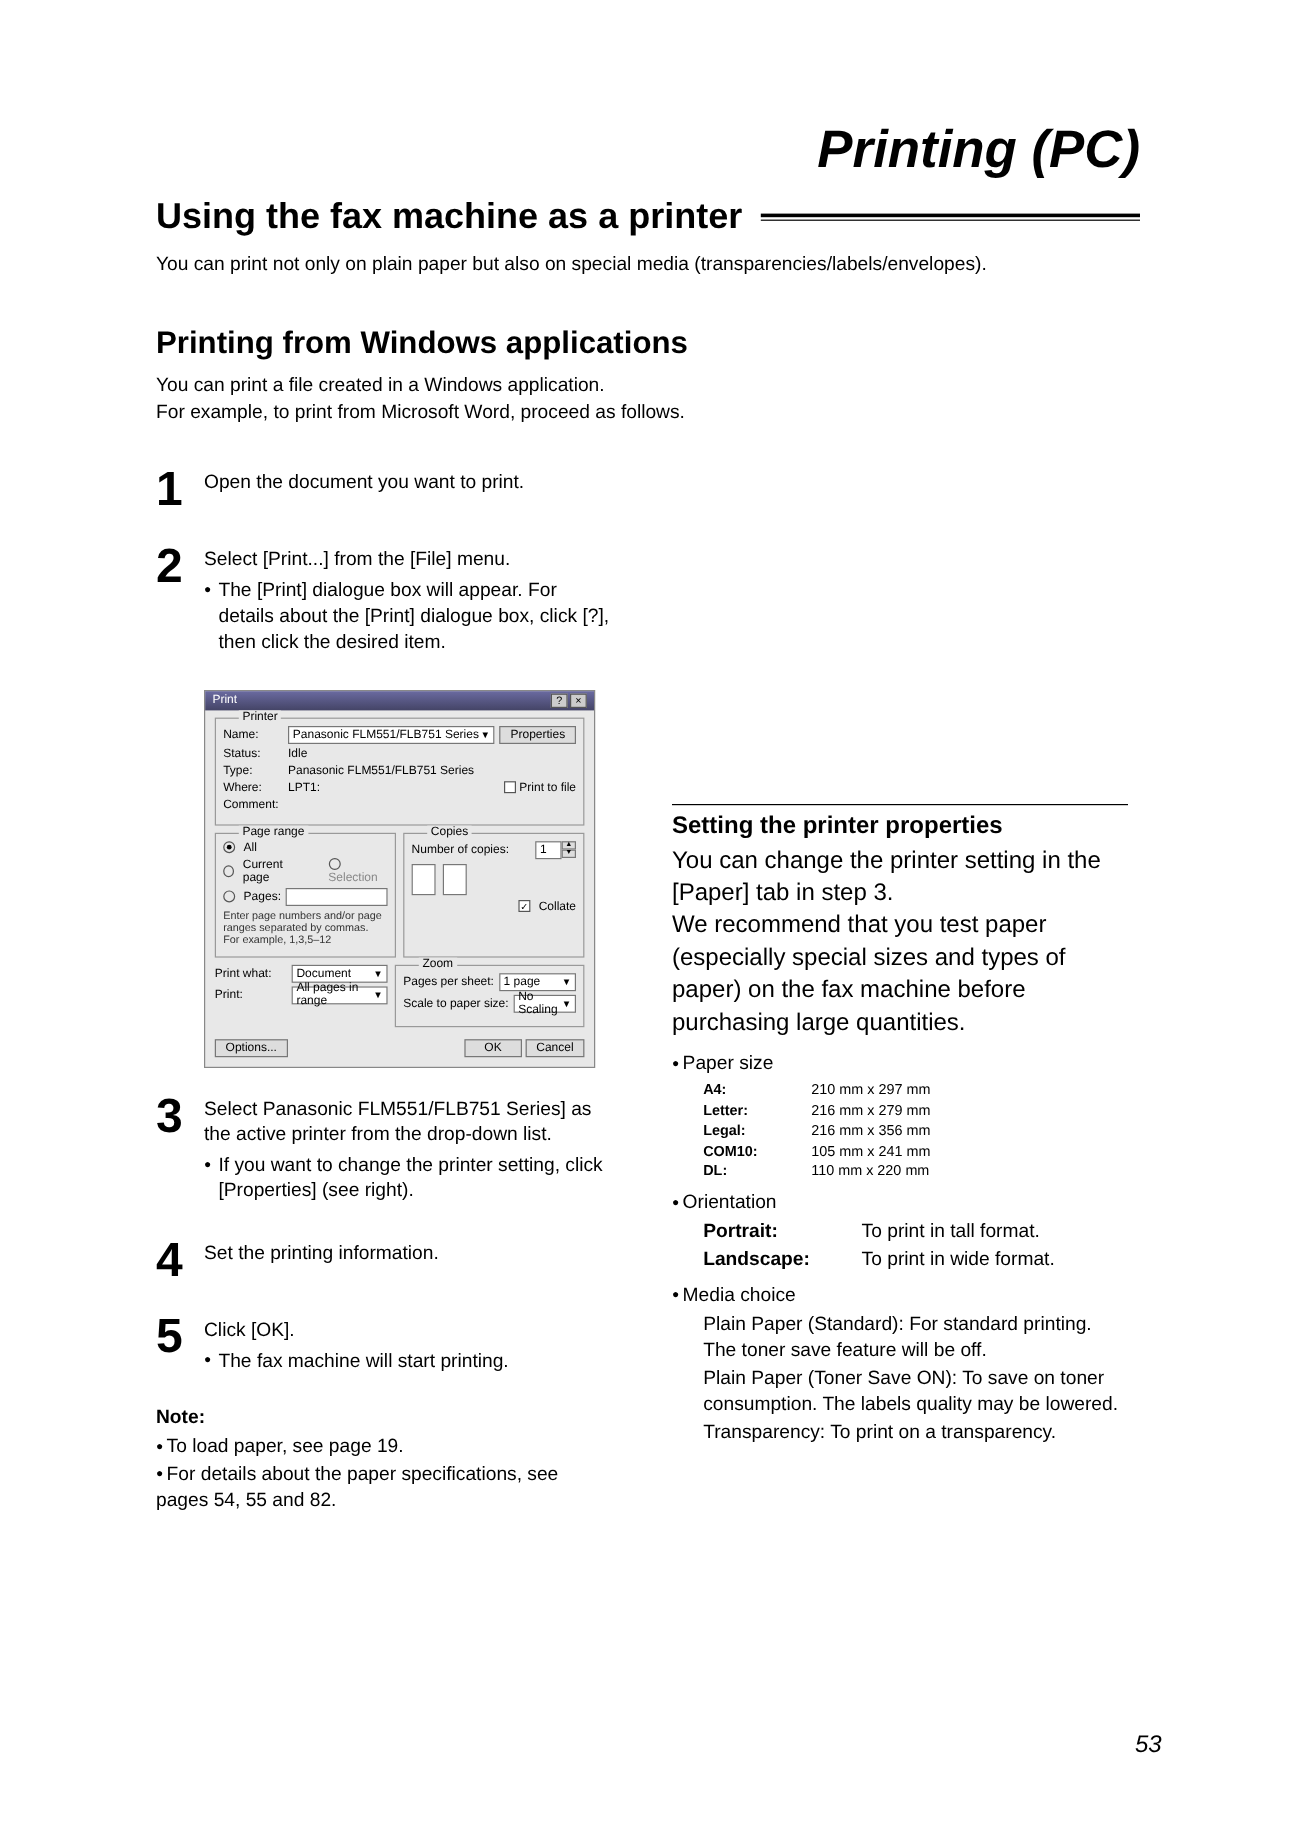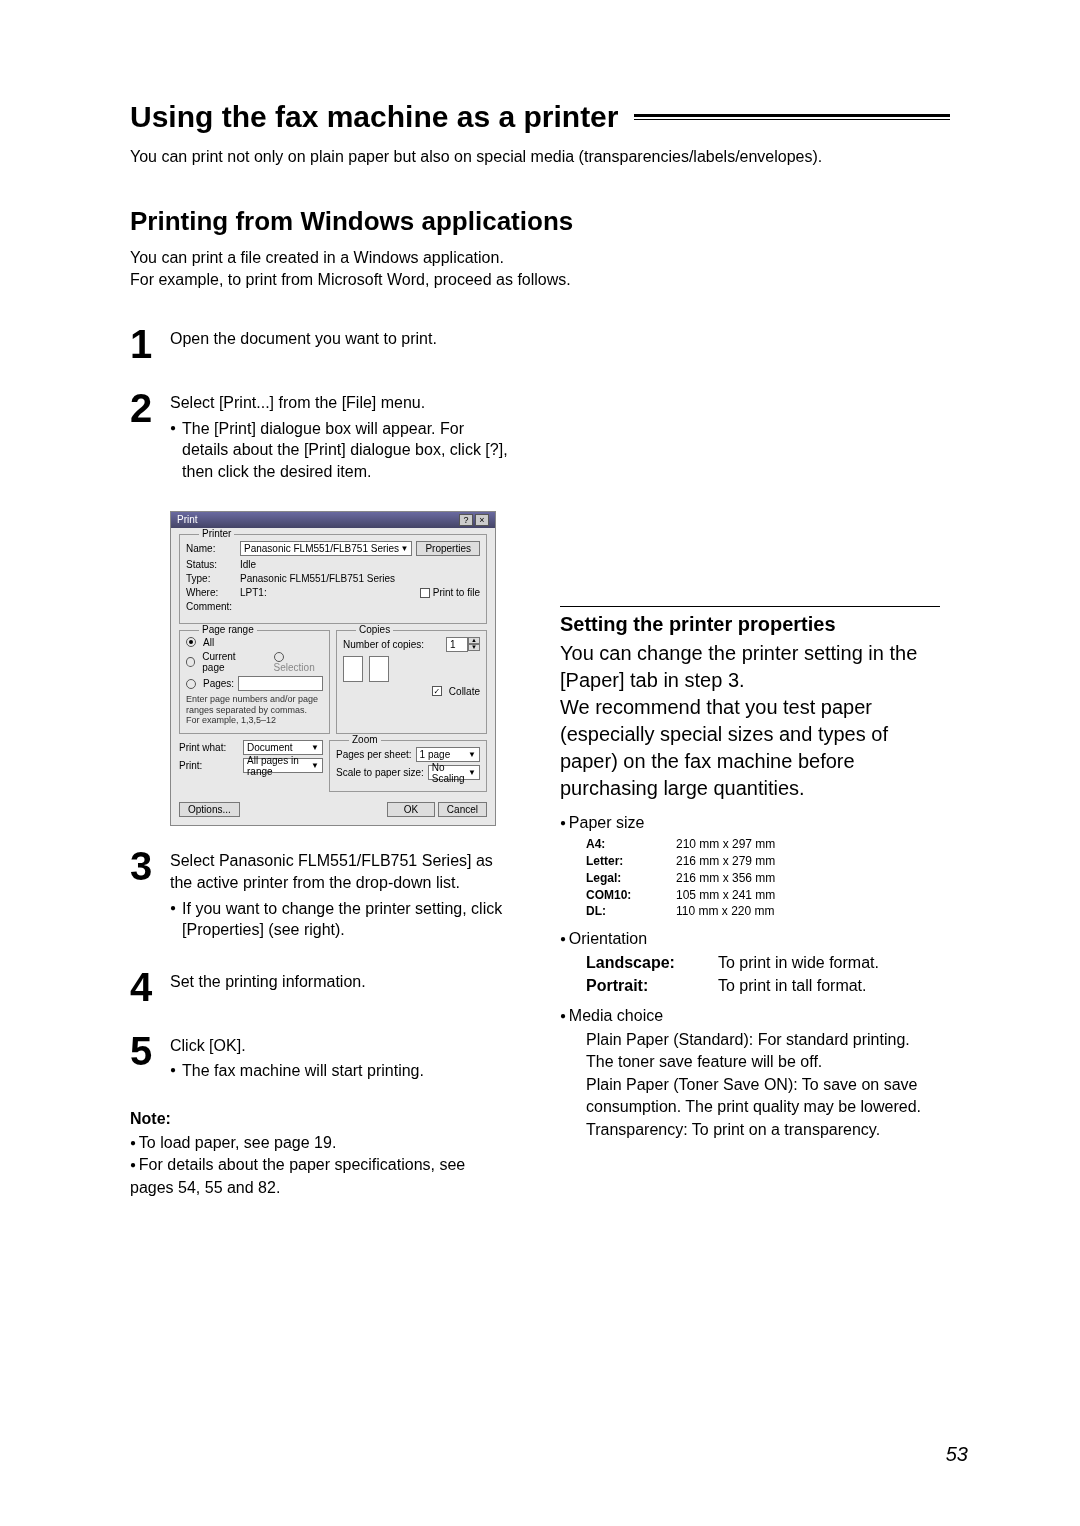--- a/index.html
+++ b/index.html
@@ -182,20 +182,21 @@
   .dlg-footer { display:flex; justify-content:space-between; padding-top:4px; align-items:center;}
   .spinner { display:inline-flex; }
   .spinner .inp { width:22px; }
   .spinner .arrs { display:flex; flex-direction:column; }
   .spinner .arrs span { width:12px;height:7px;border:1px solid #777;background:#ddd;font-size:6px;line-height:5px;text-align:center;}
 </style>
 </head>
 <body>
 
 <div class="page">
+  <div class="section-header">Printing (PC)</div>
 
   <div class="main-title-row">
     <div class="main-title">Using the fax machine as a printer</div>
     <div class="title-rule"></div>
   </div>
 
   <div class="intro">You can print not only on plain paper but also on special media (transparencies/labels/envelopes).</div>
 
   <div class="sub-title">Printing from Windows applications</div>
   <div class="sub-desc">
@@ -409,33 +410,33 @@
             </div>
           <div>
               <span class="k">DL:</span>
               <span>110 mm x 220 mm</span>
             </div>
         </div>
 
         <div class="bullet-item">Orientation</div>
         <div class="orient-table">
           <div>
+              <span class="k">Portrait:</span>
+              <span>To print in tall format.</span>
+            </div>
+          <div>
               <span class="k">Landscape:</span>
               <span>To print in wide format.</span>
-            </div>
-          <div>
-              <span class="k">Portrait:</span>
-              <span>To print in tall format.</span>
             </div>
         </div>
 
         <div class="bullet-item">Media choice</div>
         <div class="media-block">
           <div><span class="bold">Plain Paper (Standard):</span><span> For standard printing. The toner save feature will be off.</span></div>
-          <div><span class="bold">Plain Paper (Toner Save ON):</span><span> To save on save consumption. The print quality may be lowered.</span></div>
+          <div><span class="bold">Plain Paper (Toner Save ON):</span><span> To save on toner consumption. The labels quality may be lowered.</span></div>
           <div><span class="bold">Transparency:</span><span> To print on a transparency.</span></div>
         </div>
       </div>
     </div>
   </div>
 </div>
 
 <div class="page-num">53</div>
 
 </body></html>

